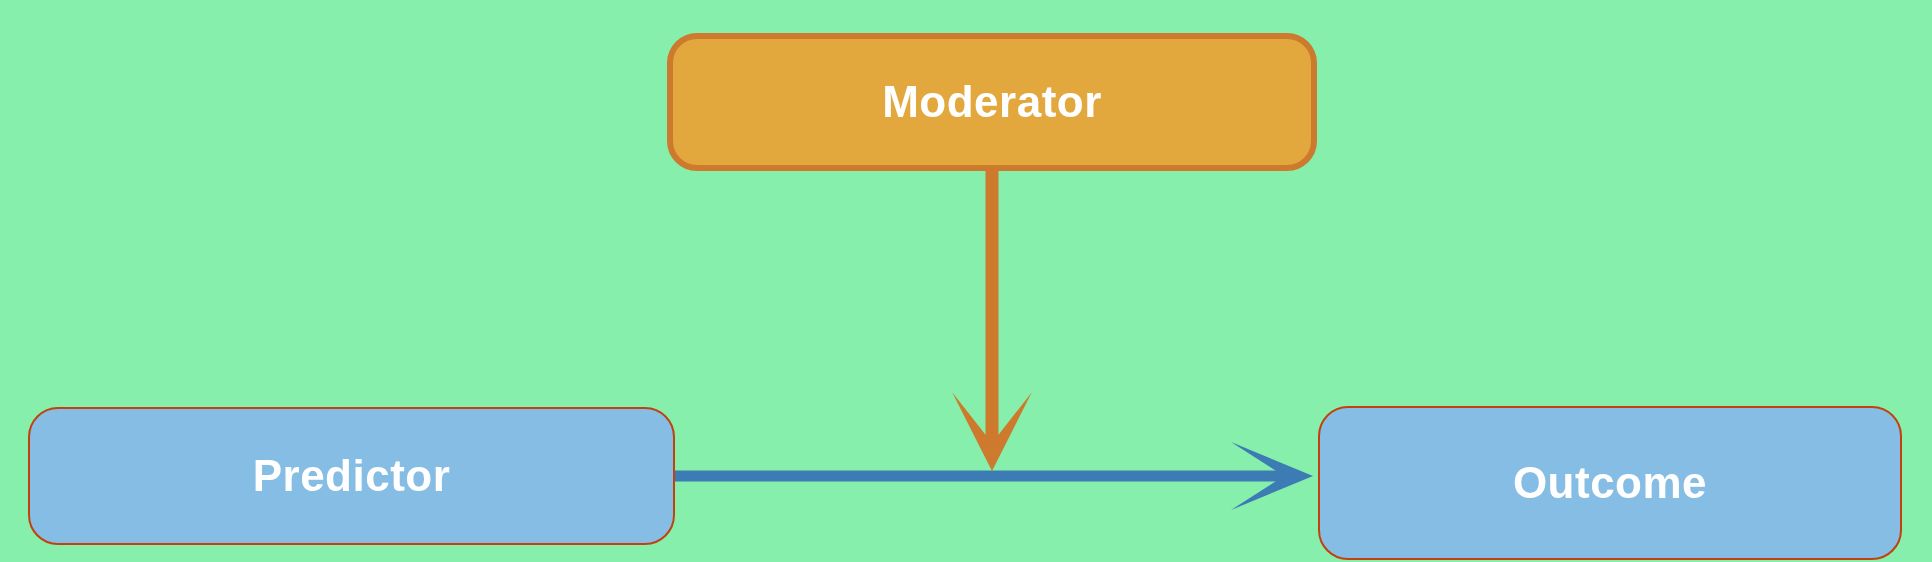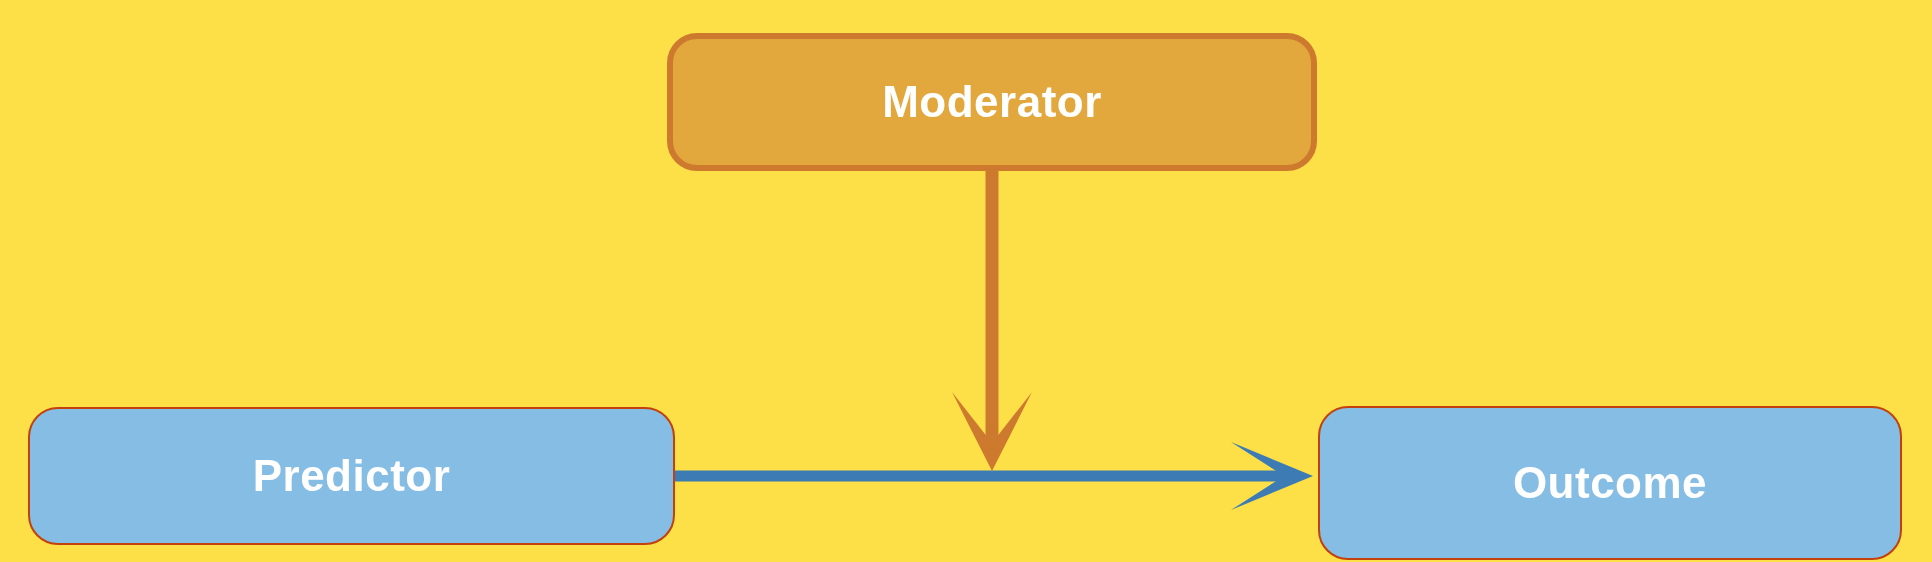--- a/index.html
+++ b/index.html
@@ -4,21 +4,21 @@
 <style>
   html, body {
     margin: 0;
     padding: 0;
     background: #ffffff;
   }
   #canvas {
     position: relative;
     width: 1932px;
     height: 562px;
-    background: #fde047;
+    background: #86efac;
     overflow: hidden;
     font-family: "Liberation Sans", sans-serif;
   }
   #edges-layer {
     position: absolute;
     left: 0;
     top: 0;
     z-index: 1;
   }
   .node {

